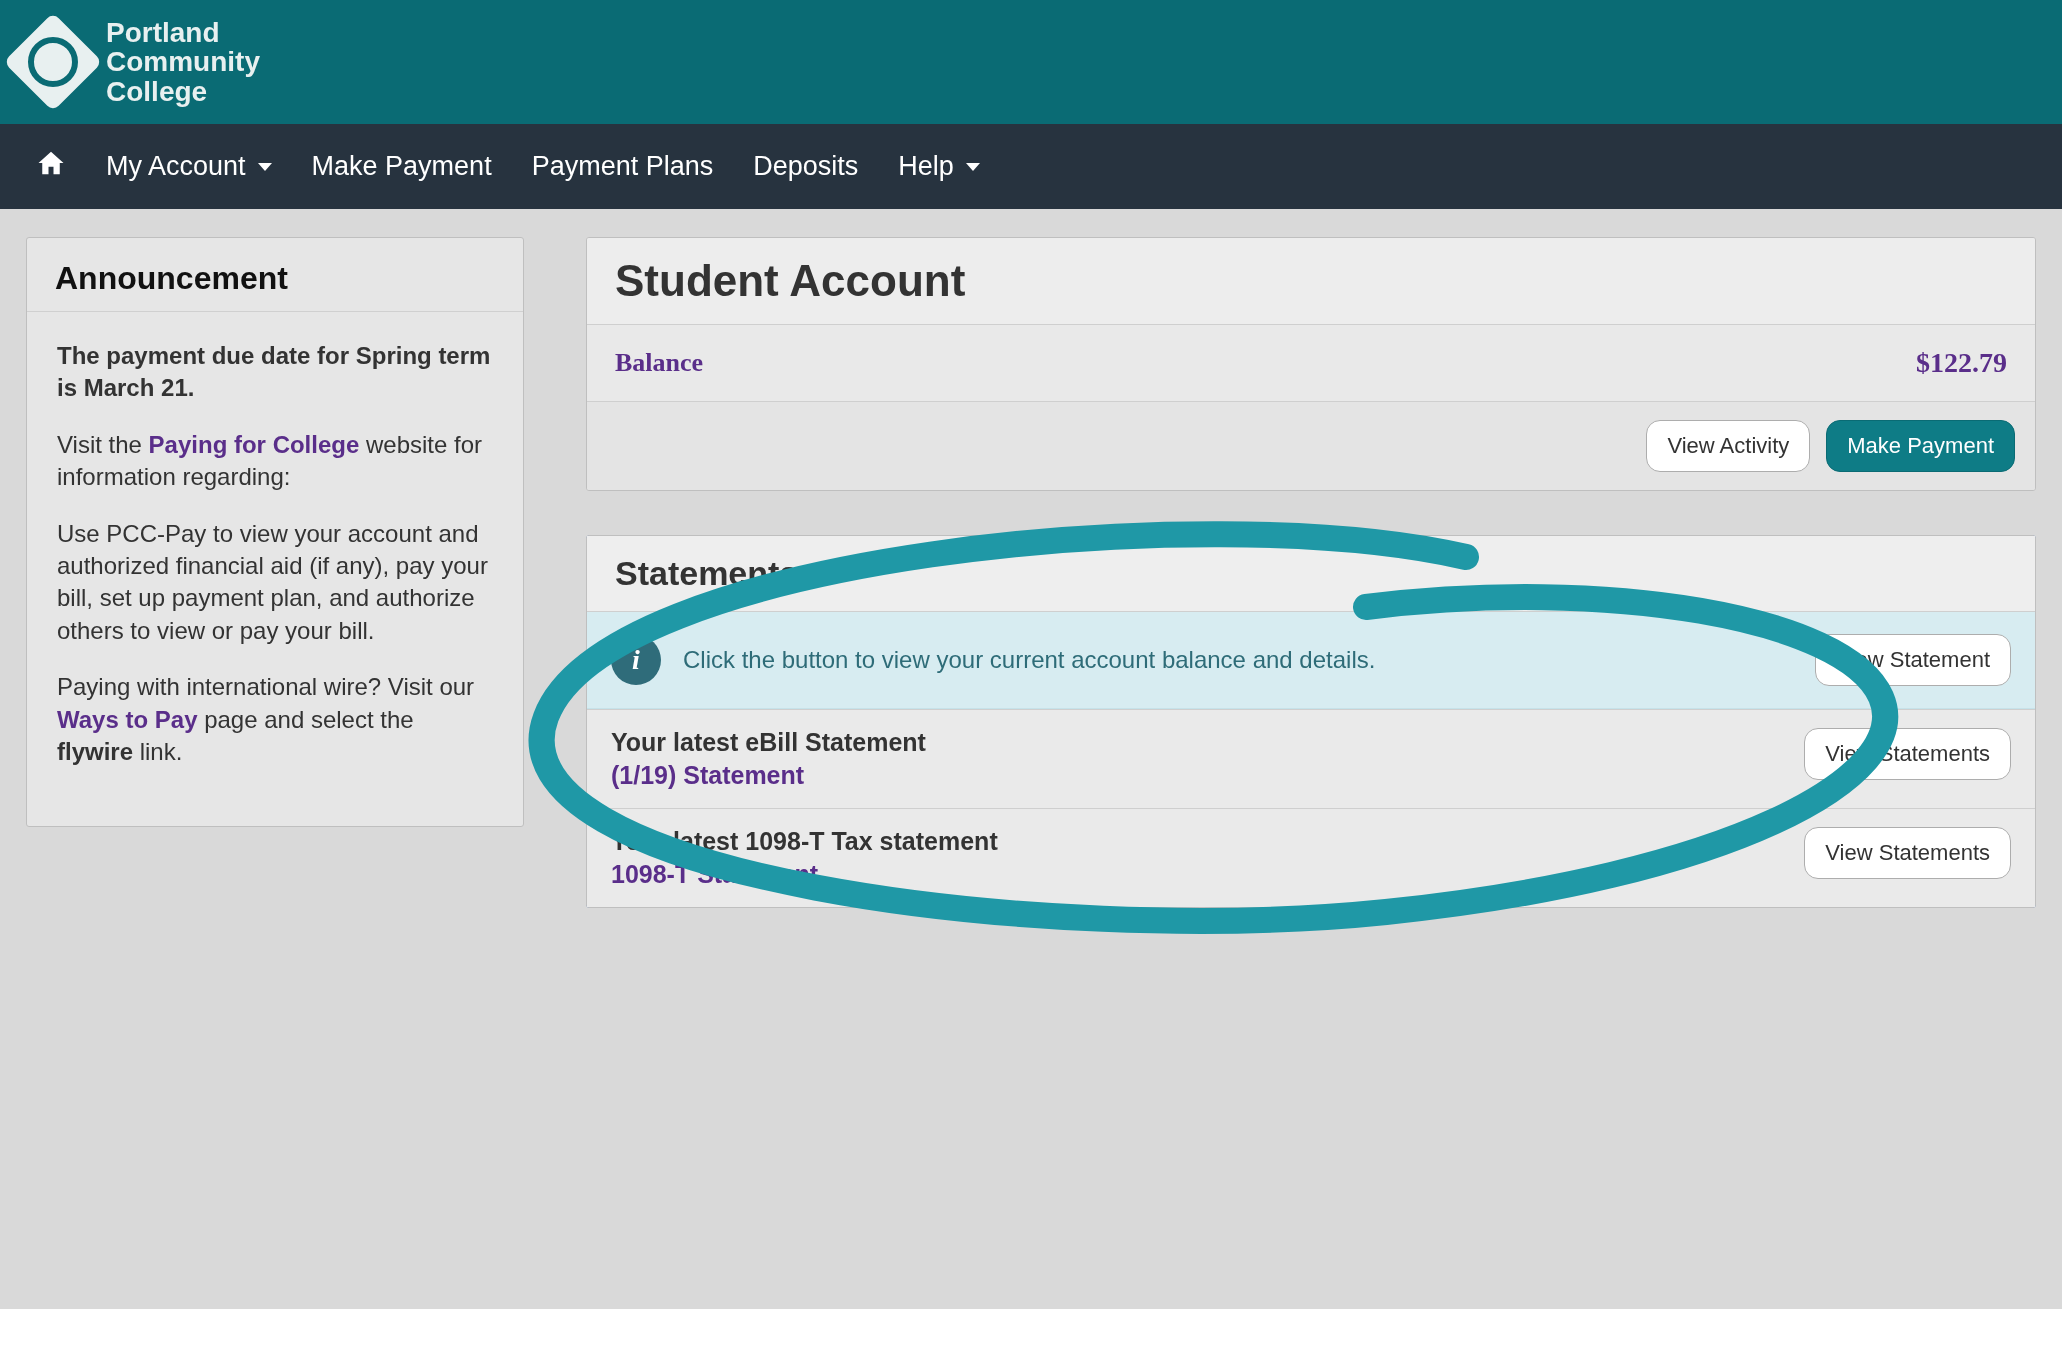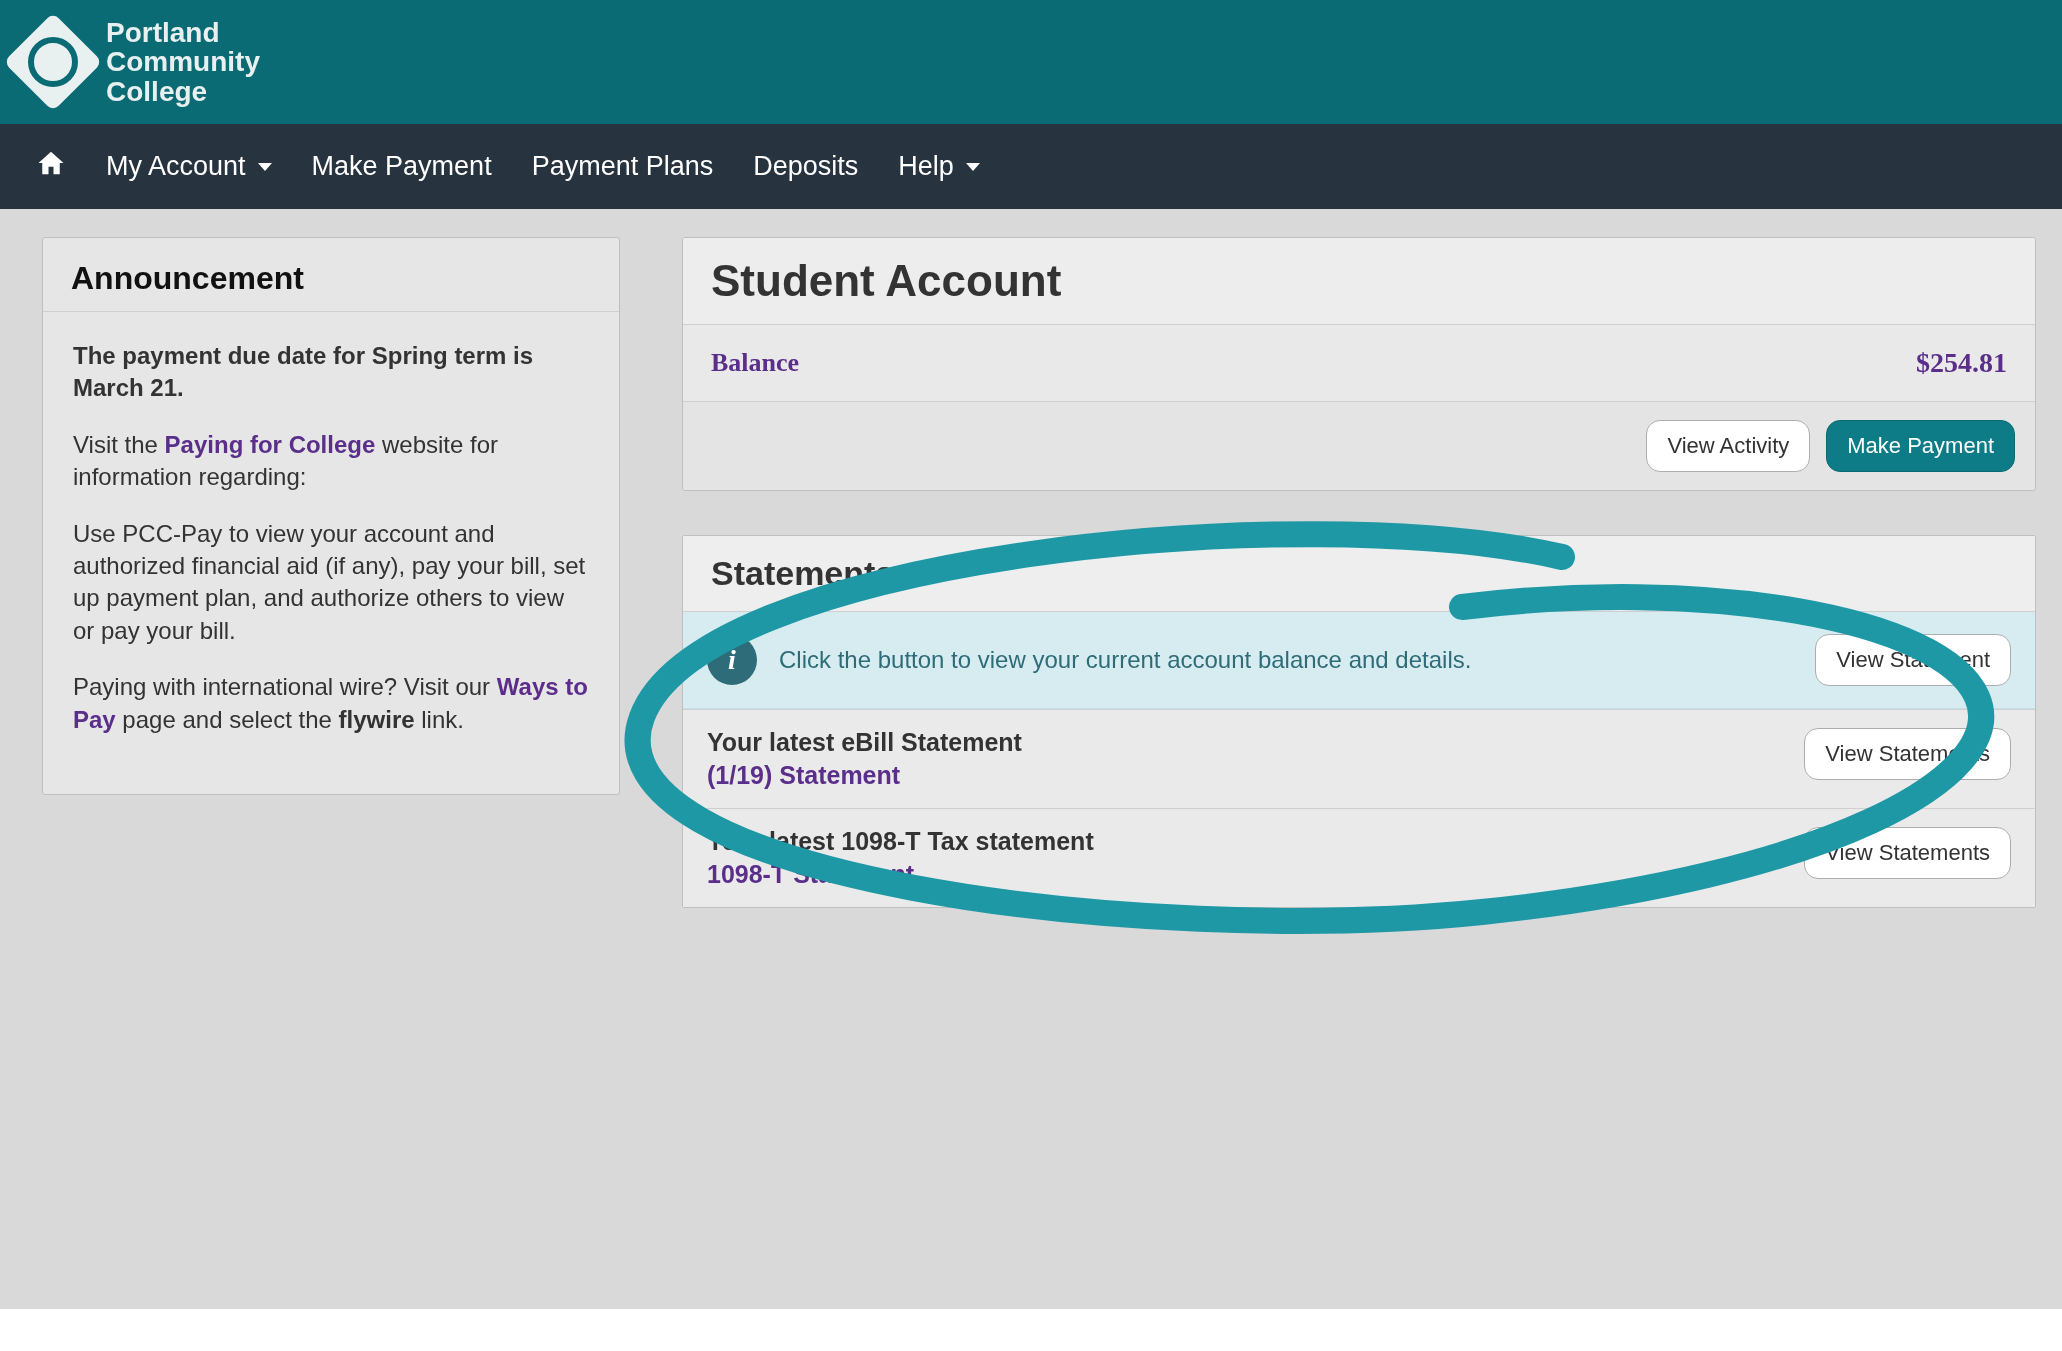--- a/index.html
+++ b/index.html
@@ -97,21 +97,21 @@
   .page {
     background: var(--page-bg);
     padding: 28px 26px 40px 26px;
     display: flex;
     gap: 62px;
     align-items: flex-start;
     min-height: 1100px;
   }
 
   
-  .col-left { width: 578px; flex: 0 0 auto; margin-left: 16px; }
+  .col-left { width: 498px; flex: 0 0 auto; }
   .panel {
     border: 1px solid var(--panel-border);
     background: var(--panel-bg);
     border-radius: 3px;
   }
   .panel-header {
     padding: 22px 28px 14px 28px;
     font-size: 32px;
     font-weight: 700;
     color: #111;
@@ -302,21 +302,21 @@
       </div>
     </div>
   </div>
 
   <div class="col-right">
 
     <div class="sa-panel">
       <div class="sa-header">Student Account</div>
       <div class="sa-balance">
         <span class="label">Balance</span>
-        <span class="amount">$254.81</span>
+        <span class="amount">$122.79</span>
       </div>
       <div class="sa-actions">
         <button class="btn">View Activity</button>
         <button class="btn primary">Make Payment</button>
       </div>
     </div>
 
     <div class="st-panel">
       <div class="st-header">Statements</div>
 

